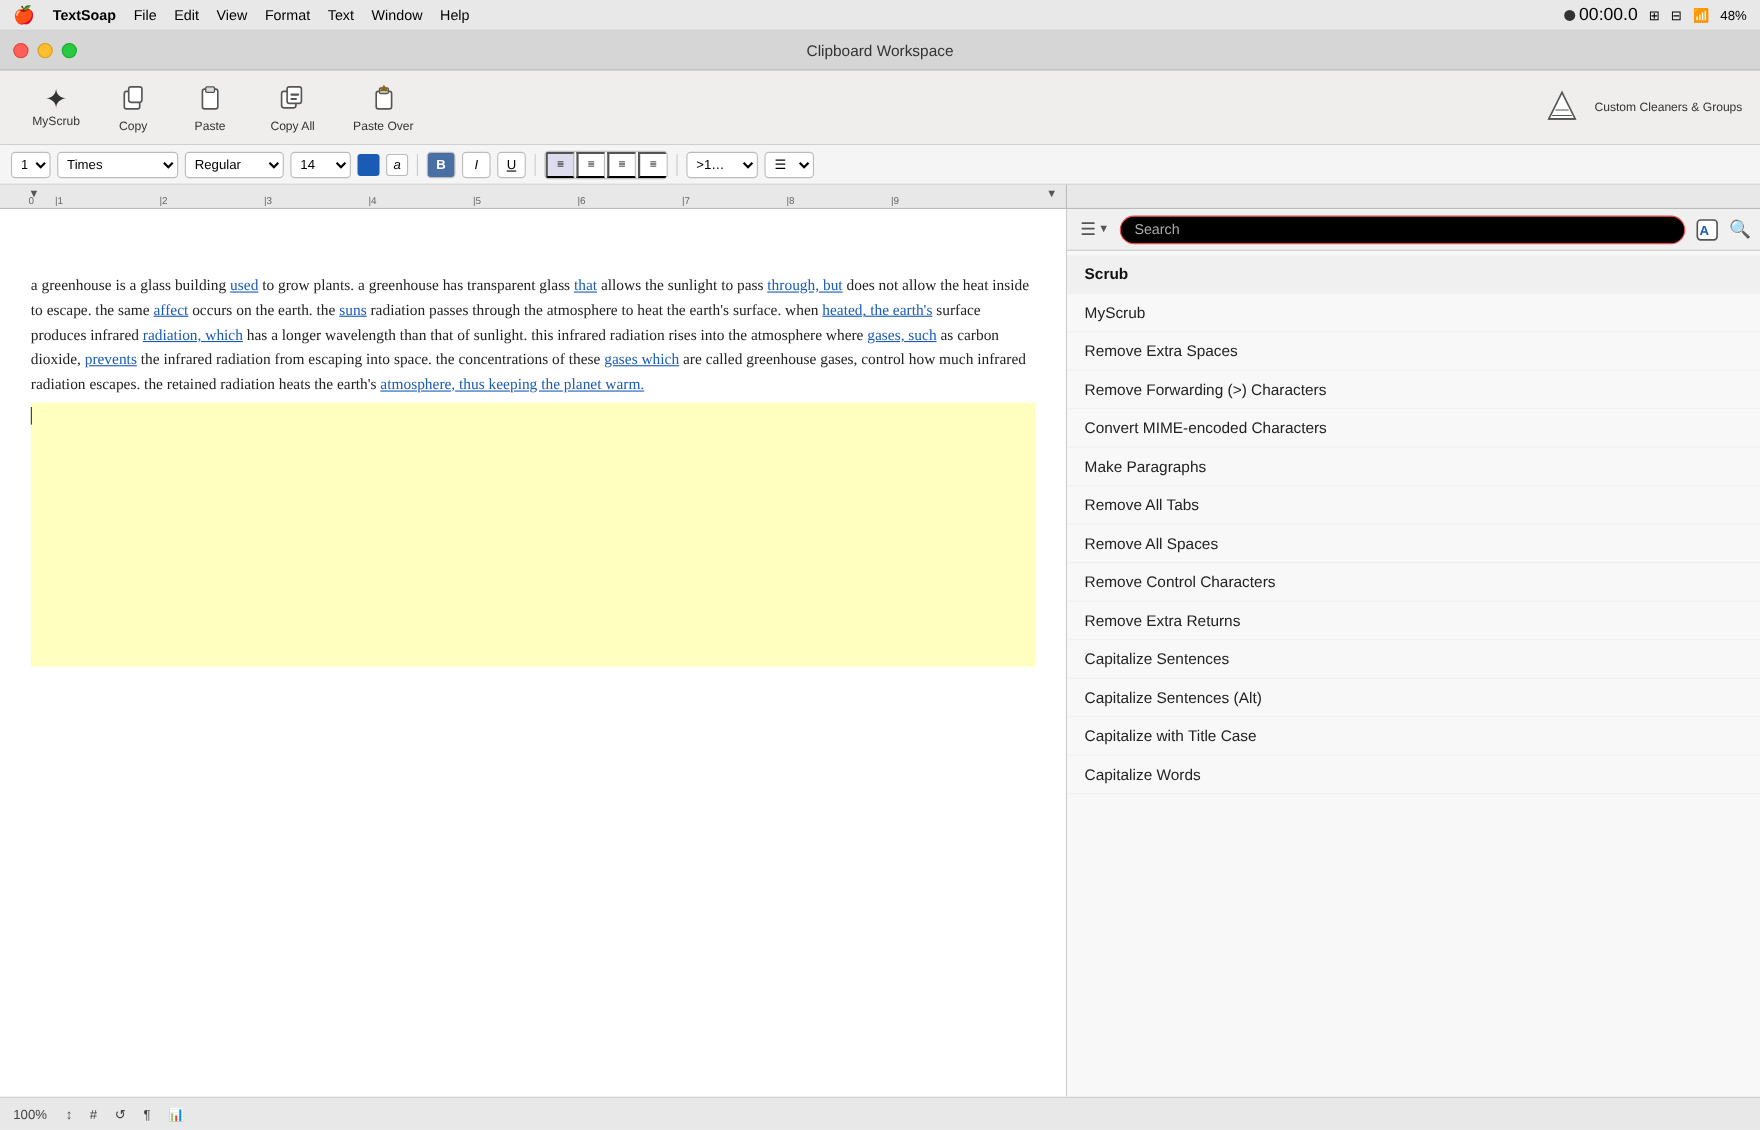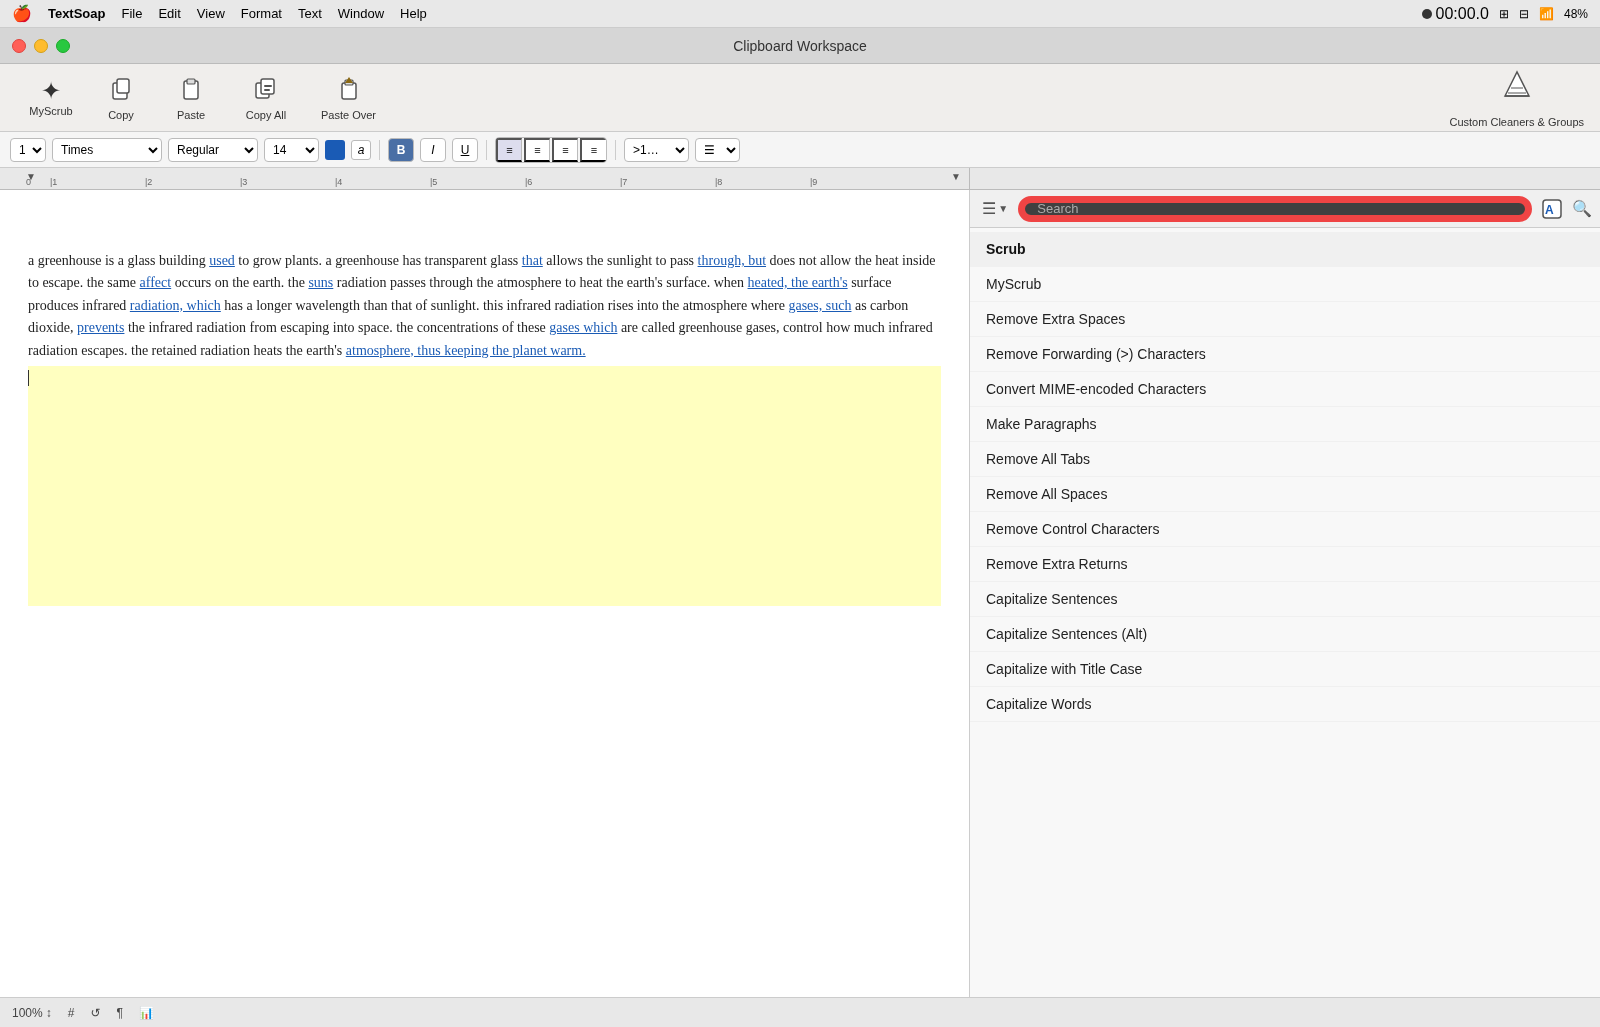--- a/index.html
+++ b/index.html
@@ -35,21 +35,21 @@
       padding: 0 16px; gap: 0;
     }
     .toolbar-btn {
       display: flex; flex-direction: column; align-items: center; justify-content: center;
       width: 70px; height: 60px; cursor: pointer; border-radius: 6px;
       font-size: 11px; color: #333; gap: 2px;
     }
     .toolbar-btn-icon { font-size: 24px; line-height: 1; }
     .toolbar-right { margin-left: auto; }
     .custom-cleaners-btn {
-      display: flex; flex-direction: column; align-items: center; justify-content: center;
+      display: flex; flex-direction: row; align-items: center; justify-content: center;
       cursor: pointer; font-size: 11px; color: #333; gap: 14px;
     }
 
     
     .formatbar {
       display: flex; align-items: center; height: 36px;
       background: #f5f5f5; border-bottom: 1px solid #ccc;
       padding: 0 10px; gap: 6px;
     }
     .fmt-select {
@@ -90,41 +90,41 @@
     }
     .panel-header {
       display: flex; align-items: center; height: 38px;
       border-bottom: 1px solid #ccc; padding: 0 8px; gap: 6px; background: #f0f0f0;
     }
     .panel-menu-btn {
       display: flex; align-items: center; gap: 2px; cursor: pointer;
       font-size: 16px; color: #555; padding: 2px 4px; border-radius: 3px;
     }
     .search-box {
-      flex: 1; height: 26px; border: 7px solid #ef4444; border-radius: 13px;
-      background: #404040; padding: 0 12px; font-size: 13px; color: #999;
+      flex: 1; height: 26px; border: 1px solid #ef4444; border-radius: 13px;
+      background: #000000; padding: 0 12px; font-size: 13px; color: #999;
       display: flex; align-items: center;
     }
     .panel-icon-btn { width: 28px; height: 28px; cursor: pointer; display: flex; align-items: center; justify-content: center; font-size: 18px; }
     .search-icon-btn { cursor: pointer; font-size: 16px; color: #666; }
 
     .panel-list { flex: 1; overflow-y: auto; padding: 4px 0; }
     .panel-item {
       padding: 9px 16px; font-size: 14px; color: #222; cursor: pointer;
       border-bottom: 1px solid #f0f0f0;
     }
     .panel-item.section-header { font-weight: 600; color: #111; background: #f0f0f0; }
 
     
     .statusbar {
       display: flex; align-items: center; height: 30px;
       background: #e8e8e8; border-top: 1px solid #ccc;
       padding: 0 12px; gap: 16px; font-size: 12px; color: #444;
     }
-    .status-item { display: flex; align-items: center; gap: 3px; cursor: pointer; }
+    .status-item { display: flex; align-items: center; gap: 17px; cursor: pointer; }
 
     
     .menubar-right { margin-left: auto; display: flex; align-items: center; gap: 10px; font-size: 12px; }
   </style>
 </head>
 <body>
 
 <div class="menubar">
   <span class="menubar-apple">🍎</span>
   <span class="menubar-item bold">TextSoap</span>

